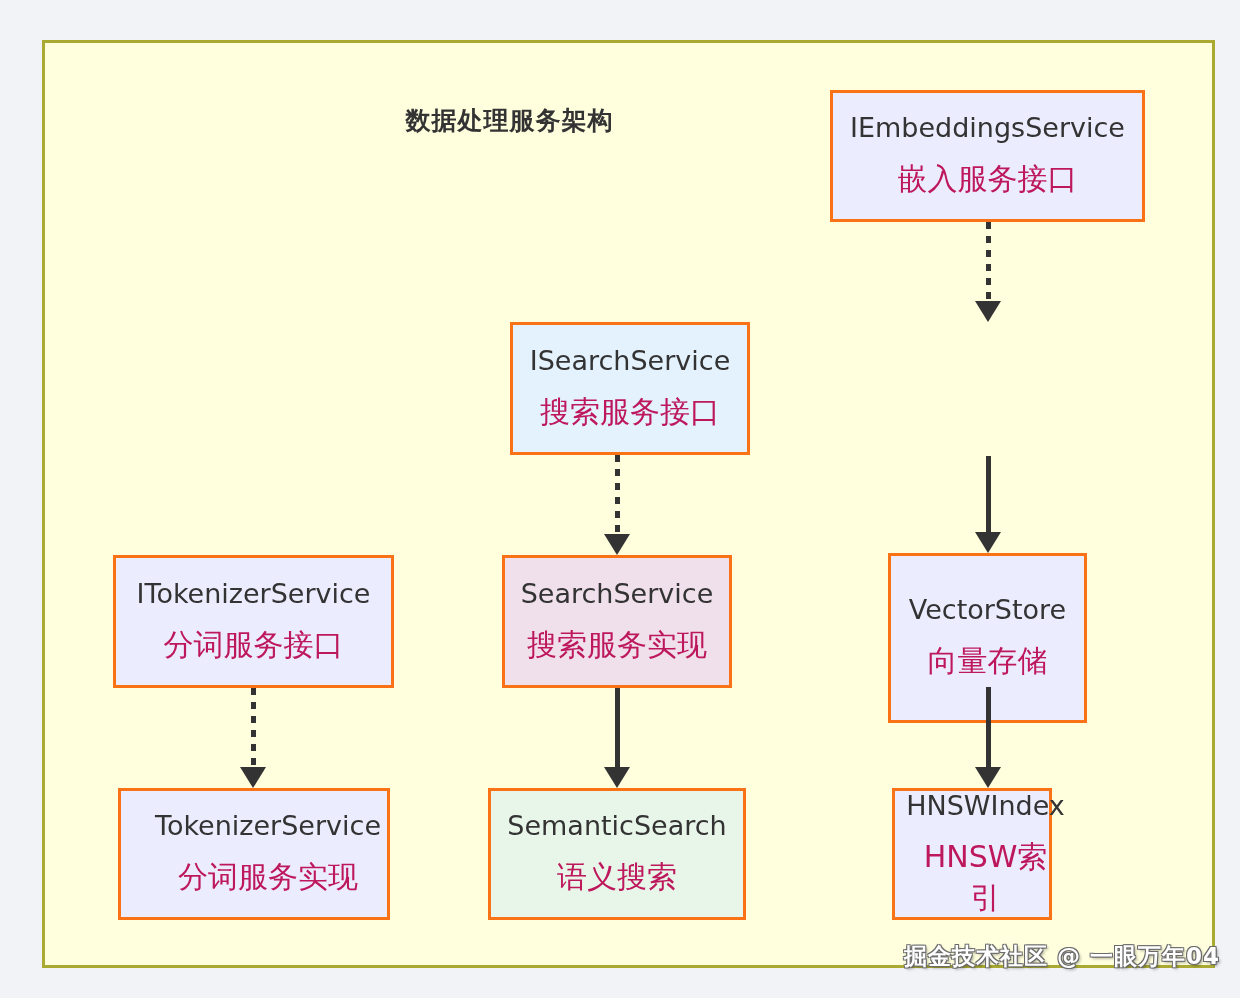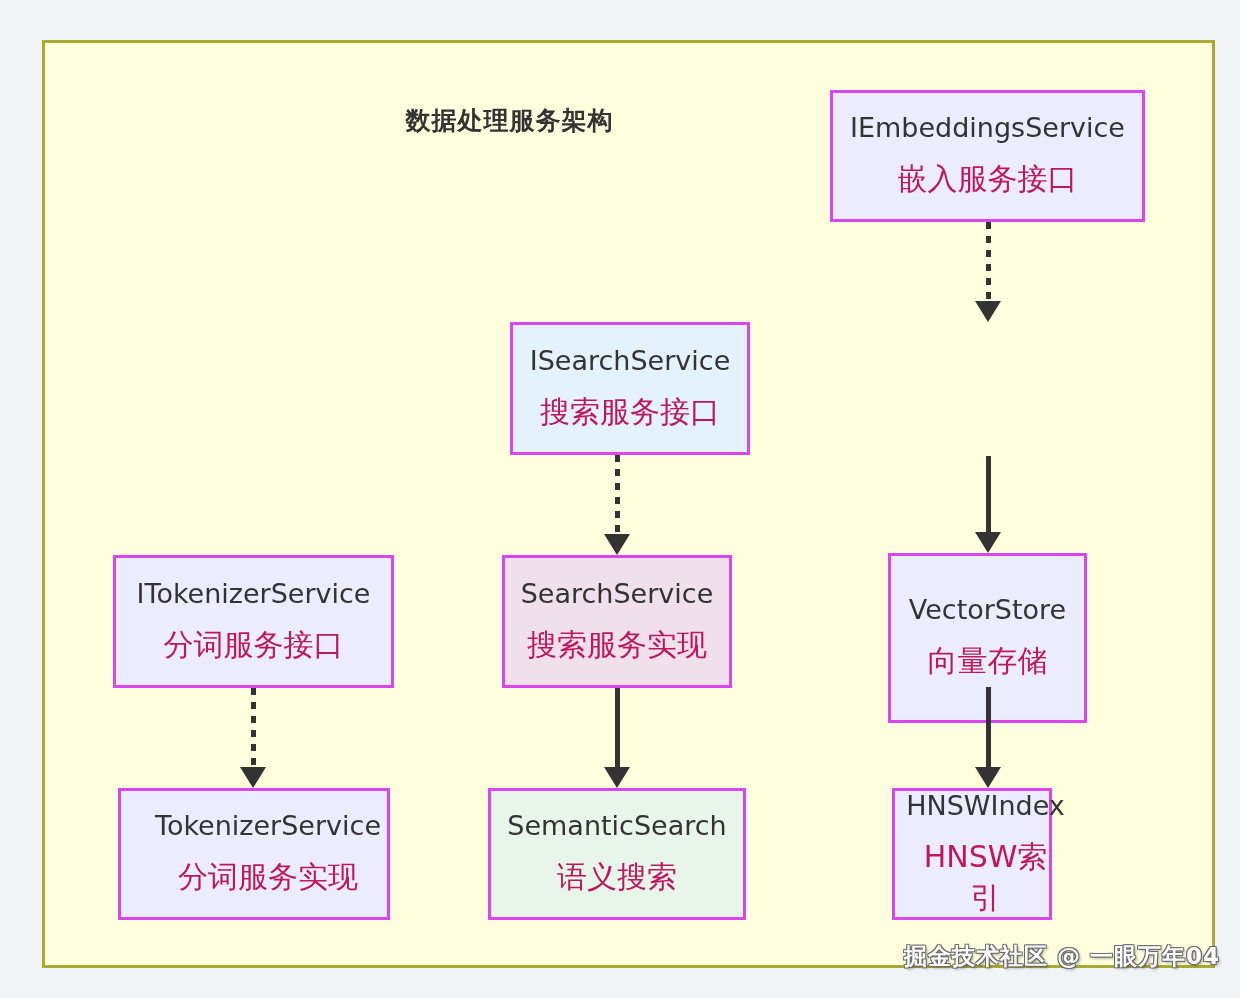--- a/index.html
+++ b/index.html
@@ -25,21 +25,21 @@
     width: 935px;
     text-align: center;
     font-size: 25px;
     font-weight: 600;
     color: #333333;
     letter-spacing: 1px;
     margin-top: 44px;
   }
   .node {
     position: absolute;
-    border: 3px solid #d946ef;
+    border: 3px solid #f97316;
     background: #ececff;
     display: flex;
     flex-direction: column;
     align-items: center;
     justify-content: center;
     gap: 16px;
     text-align: center;
   }
   .node .l1 { font-size: 27px; color: #333333; }
   .node .l2 { font-size: 30px; color: #be185d; }

